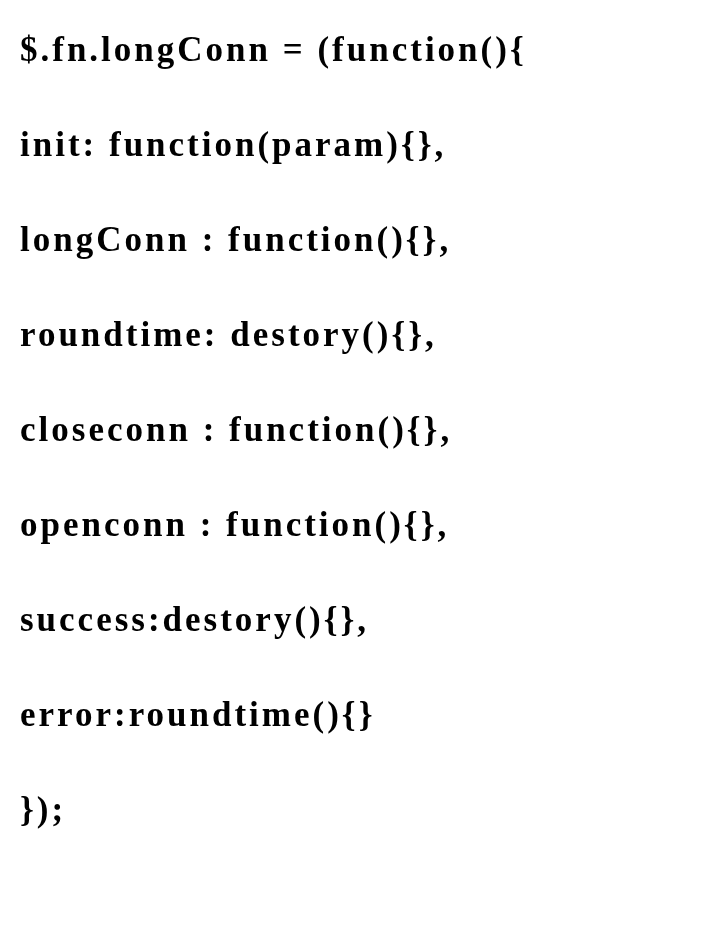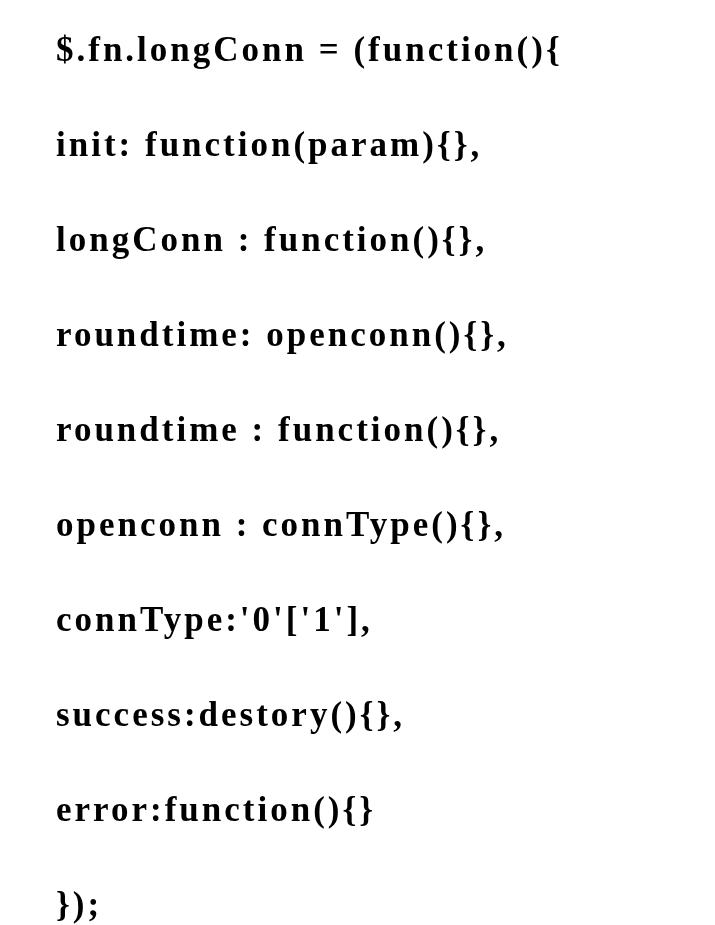--- a/index.html
+++ b/index.html
@@ -12,36 +12,34 @@
       height: 925px;
       background: #ffffff;
       font-family: "Times New Roman", Times, serif;
       font-weight: bold;
       padding: 30px 20px;
     }
     .code-block {
       display: flex;
       flex-direction: column;
       gap: 55px;
-      margin-left: 36px;
     }
     .code-line {
       font-size: 35px;
       letter-spacing: 3px;
       color: #000000;
       white-space: nowrap;
     }
   </style>
 </head>
 <body>
 
 <div class="code-block">
   <div class="code-line">$.fn.longConn = (function(){</div>
   <div class="code-line">init: function(param){},</div>
   <div class="code-line">longConn : function(){},</div>
-  <div class="code-line">roundtime: openconn(){},</div>
-  <div class="code-line">roundtime : function(){},</div>
-  <div class="code-line">openconn : connType(){},</div>
-  <div class="code-line">connType:'0'['1'],</div>
+  <div class="code-line">roundtime: destory(){},</div>
+  <div class="code-line">closeconn : function(){},</div>
+  <div class="code-line">openconn : function(){},</div>
   <div class="code-line">success:destory(){},</div>
-  <div class="code-line">error:function(){}</div>
+  <div class="code-line">error:roundtime(){}</div>
   <div class="code-line">});</div>
 </div>
 
 </body></html>

